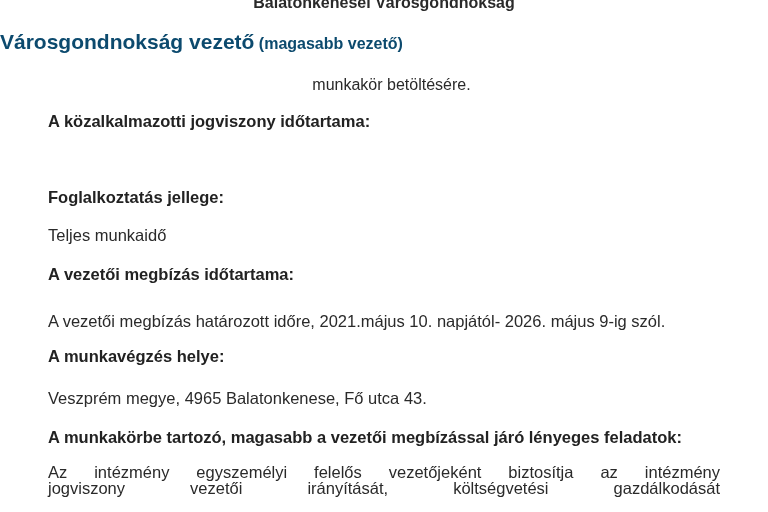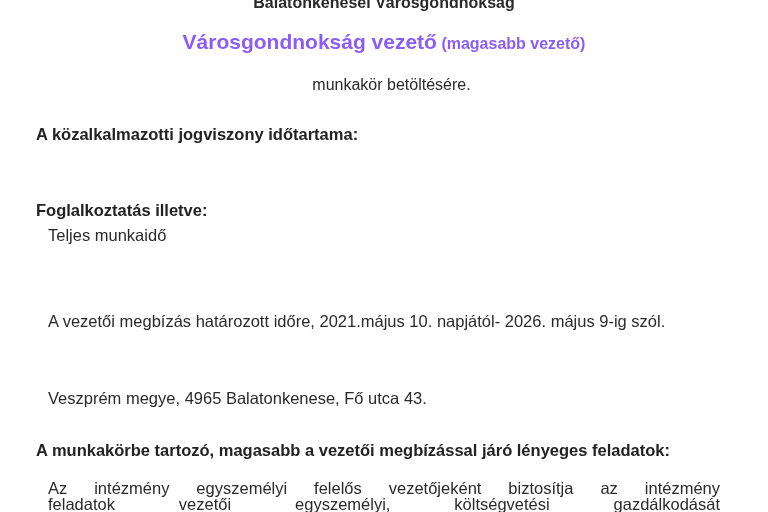--- a/index.html
+++ b/index.html
@@ -9,59 +9,61 @@
     font-family: "Liberation Sans", sans-serif;
     color: #1f1f1f;
     position: relative;
   }
   .page { position: absolute; left: 0; top: 0; width: 768px; height: 512px; }
   .org {
     position: absolute; top: -6px; left: 0; width: 768px; text-align: center;
     font-weight: bold; font-size: 16px; color: #2a2a2a;
   }
   .title {
-    position: absolute; top: 30px; left: 0; width: 768px; text-align: center;
-    font-weight: bold; color: #8b5cf6;
+    position: absolute; top: 30px; left: 0; width: 768px; text-align: left;
+    font-weight: bold; color: #0c4a6e;
   }
   .title .main { font-size: 21px; }
   .title .sub { font-size: 16px; }
   .subtitle {
     position: absolute; top: 76px; left: 0; width: 768px; text-align: center;
     font-size: 16px; color: #2a2a2a; padding-left: 15px; box-sizing: border-box;
   }
-  .h { position: absolute; left: 36px; font-weight: bold; font-size: 16.5px; color: #222; margin-top: 13px; }
+  .h { position: absolute; left: 48px; font-weight: bold; font-size: 16.5px; color: #222; }
   .t { position: absolute; left: 48px; font-size: 16.5px; color: #2a2a2a; }
   .para {
-    position: absolute; left: 48px; width: 672px; top: 480px;
+    position: absolute; left: 48px; width: 672px; top: 464px;
     font-size: 16.5px; line-height: 16px; text-align: justify; text-align-last: justify;
     color: #2a2a2a;
   }
   .para span { display: block; text-align: justify; text-align-last: justify; }
 </style>
 </head>
 <body>
 
 <div class="page">
   <div class="org">Balatonkenesei Városgondnokság</div>
 
   <div class="title">
     <span class="main">Városgondnokság vezető</span>
     <span class="sub">(magasabb vezető)</span>
   </div>
 
   <div class="subtitle">munkakör betöltésére.</div>
 
   <div class="h" style="top:112px">A közalkalmazotti jogviszony időtartama:</div>
 
-  <div class="h" style="top:188px">Foglalkoztatás illetve:</div>
+  <div class="h" style="top:188px">Foglalkoztatás jellege:</div>
   <div class="t" style="top:226px">Teljes munkaidő</div>
 
+  <div class="h" style="top:265px">A vezetői megbízás időtartama:</div>
   <div class="t" style="top:312px">A vezetői megbízás határozott időre, 2021.május 10. napjától- 2026. május 9-ig szól.</div>
 
+  <div class="h" style="top:347px">A munkavégzés helye:</div>
   <div class="t" style="top:389px">Veszprém megye, 4965 Balatonkenese, Fő utca 43.</div>
 
   <div class="h" style="top:428px">A munkakörbe tartozó, magasabb a vezetői megbízással járó lényeges feladatok:</div>
 
   <div class="para">
     <span>Az intézmény egyszemélyi felelős vezetőjeként biztosítja az intézmény</span>
-    <span>feladatok vezetői egyszemélyi, költségvetési gazdálkodását</span>
+    <span>jogviszony vezetői irányítását, költségvetési gazdálkodását</span>
   </div>
 </div>
 
 </body></html>

